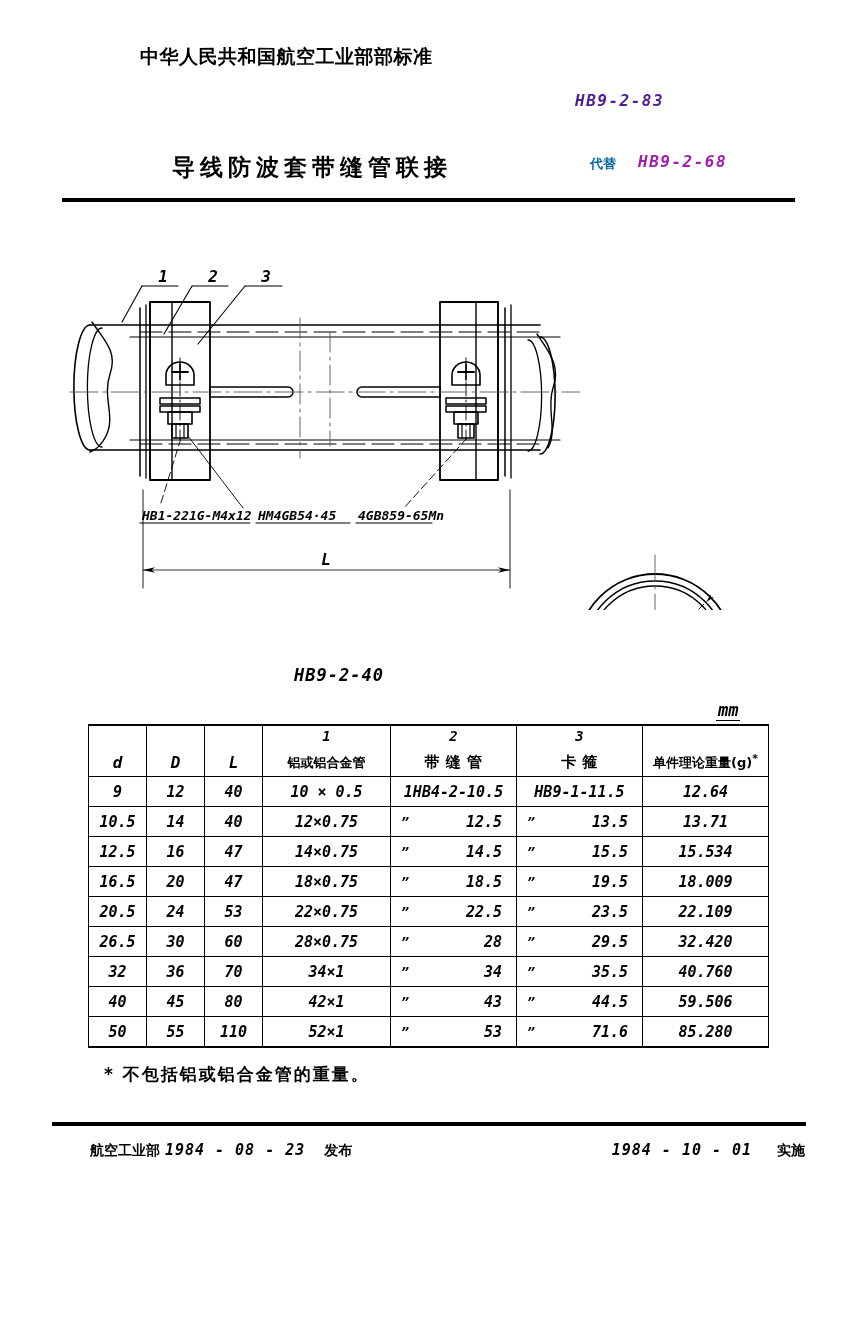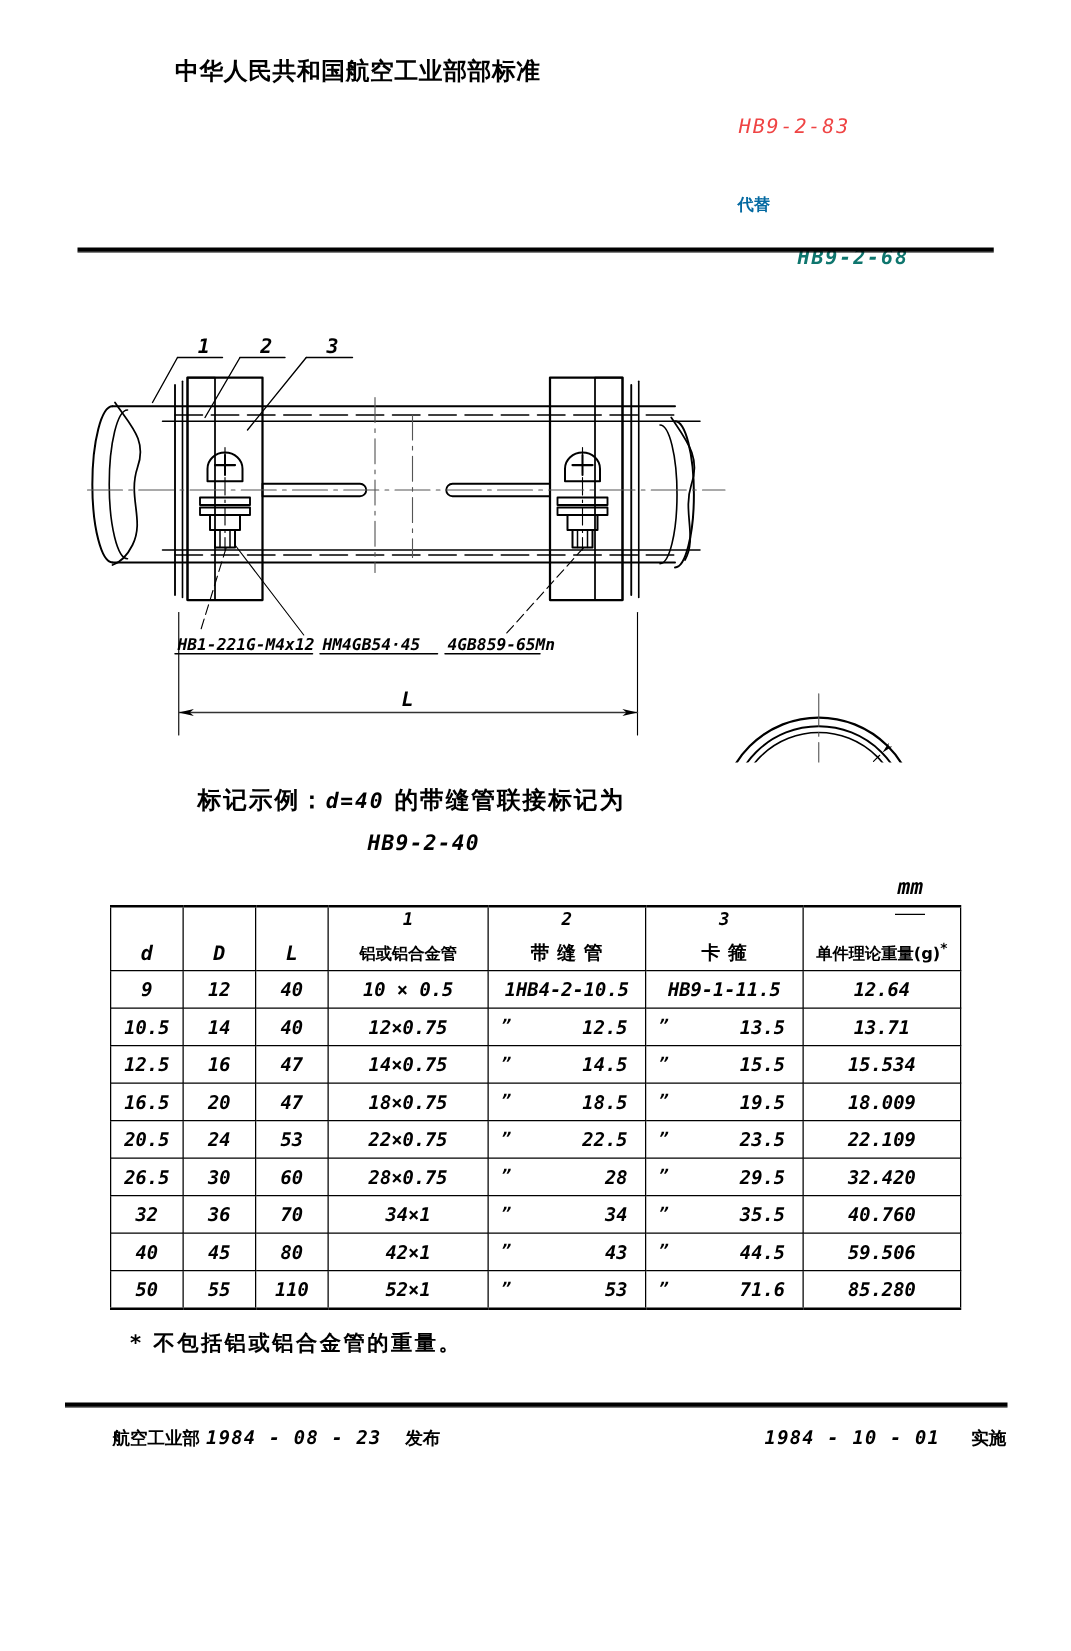--- a/index.html
+++ b/index.html
@@ -29,26 +29,25 @@
     letter-spacing: 0.5px;
     color: #000;
     white-space: nowrap;
   }
   .std-no {
     position: absolute;
     left: 575px;
     top: 91px;
     font-family: "DejaVu Sans Mono", monospace;
     font-size: 16px;
-    font-weight: normal;
+    font-weight: bold;
     font-style: italic;
     letter-spacing: 1.5px;
-    color: #ef4444;
-    white-space: nowrap;
-    margin-left: 16px;
+    color: #4c1d95;
+    white-space: nowrap;
   }
   .doc-title {
     position: absolute;
     left: 172px;
     top: 152px;
     font-family: "DejaVu Sans", sans-serif;
     font-size: 23px;
     font-weight: bold;
     letter-spacing: 5px;
     color: #000;
@@ -66,23 +65,22 @@
   }
   .replaces-value {
     position: absolute;
     left: 638px;
     top: 152px;
     font-family: "DejaVu Sans Mono", monospace;
     font-size: 16px;
     font-weight: bold;
     font-style: italic;
     letter-spacing: 1.5px;
-    color: #0f766e;
-    white-space: nowrap;
-    margin-top: 44px;
+    color: #a21caf;
+    white-space: nowrap;
   }
   .rule-top {
     position: absolute;
     left: 62px;
     top: 198px;
     width: 733px;
     height: 0;
     border-top: 3px solid #000;
     border-bottom: 1px solid #000;
   }
@@ -131,21 +129,21 @@
   .unit-mm {
     position: absolute;
     left: 716px;
     top: 700px;
     font-family: "DejaVu Sans Mono", monospace;
     font-size: 17px;
     font-weight: bold;
     font-style: italic;
     color: #000;
     border-bottom: 1.5px solid #000;
-    padding: 0 2px 11px 2px;
+    padding: 0 2px 0 2px;
   }
 
   
   #spec-table {
     position: absolute;
     left: 88px;
     top: 724px;
     width: 680px;
     border-collapse: collapse;
     table-layout: fixed;
@@ -291,20 +289,21 @@
     font-size: 16px;
   }
 </style>
 </head>
 <body>
 
 <div id="page">
 
   <div class="org-line">中华人民共和国航空工业部部标准</div>
   <div class="std-no">HB9-2-83</div>
+  <div class="doc-title">导线防波套带缝管联接</div>
   <div class="replaces-label">代替</div>
   <div class="replaces-value">HB9-2-68</div>
   <div class="rule-top"></div>
 
   <svg id="drawing" viewBox="0 0 857 370">
     <defs>
       <marker id="arrL" markerWidth="12" markerHeight="8" refX="11" refY="4" orient="auto">
         <path d="M11,4 L0,1.4 L3,4 L0,6.6 Z" fill="#000"></path>
       </marker>
       <marker id="arrR" markerWidth="12" markerHeight="8" refX="1" refY="4" orient="auto">
@@ -425,24 +424,20 @@
     <text class="callout-num" x="266" y="42" text-anchor="middle">3</text>
 
     <text class="part-label" x="142" y="280">HB1-221G-M4x12</text>
     <text class="part-label" x="258" y="280">HM4GB54·45</text>
     <text class="part-label" x="358" y="280">4GB859-65Mn</text>
 
     <text class="dim-label" x="326" y="325" text-anchor="middle">L</text>
     <text class="dim-label" x="650" y="409" text-anchor="middle">d</text>
   </svg>
 
-  <div class="mark-line1">
-    <span>标记示例：</span><span class="lat">d=40</span>
-    <span>的带缝管联接标记为</span>
-  </div>
   <div class="mark-line2">HB9-2-40</div>
 
   <div class="unit-mm">mm</div>
 
   <table id="spec-table">
     <colgroup>
       <col style="width:58px">
         <col style="width:58px">
         <col style="width:58px">
       <col style="width:128px">

